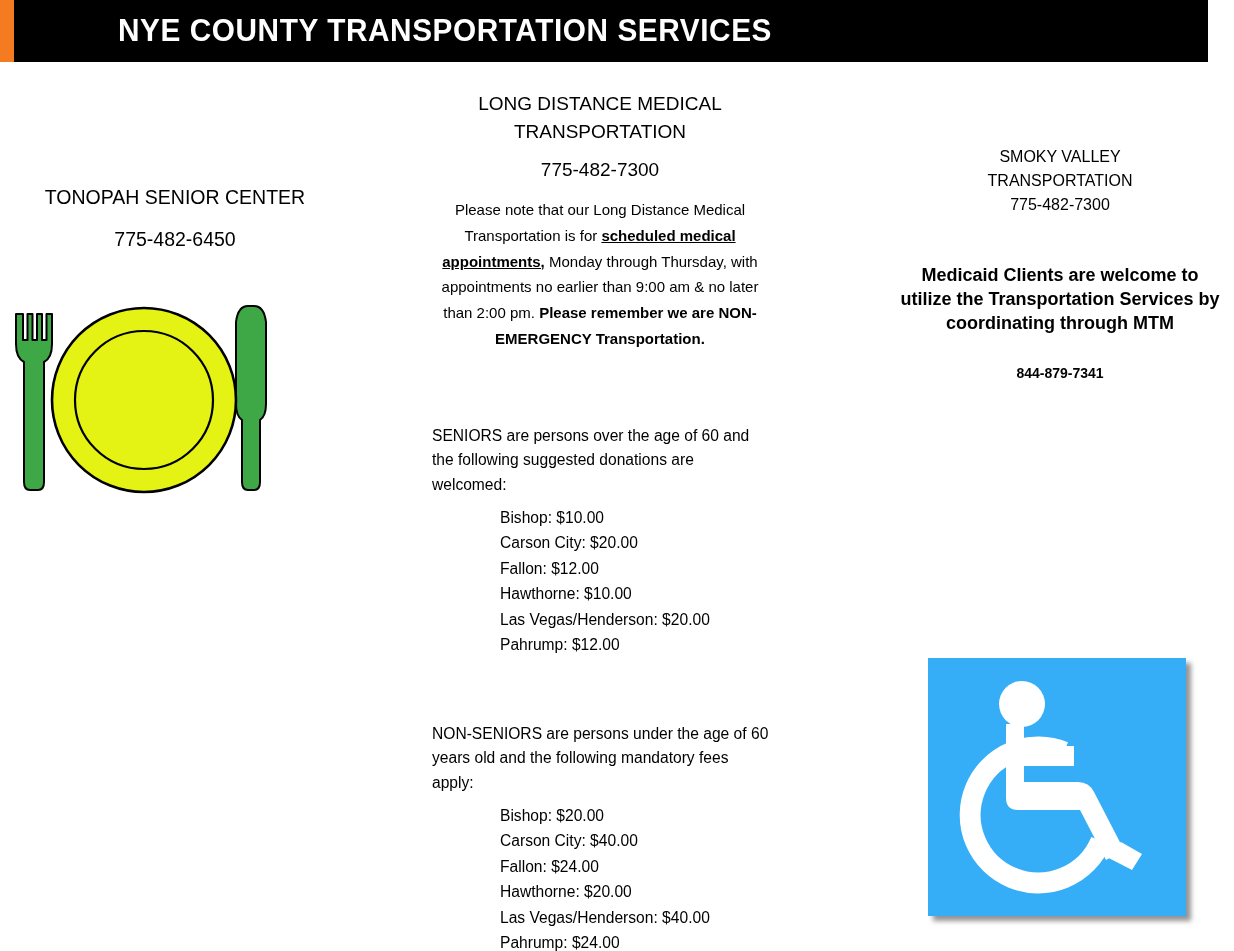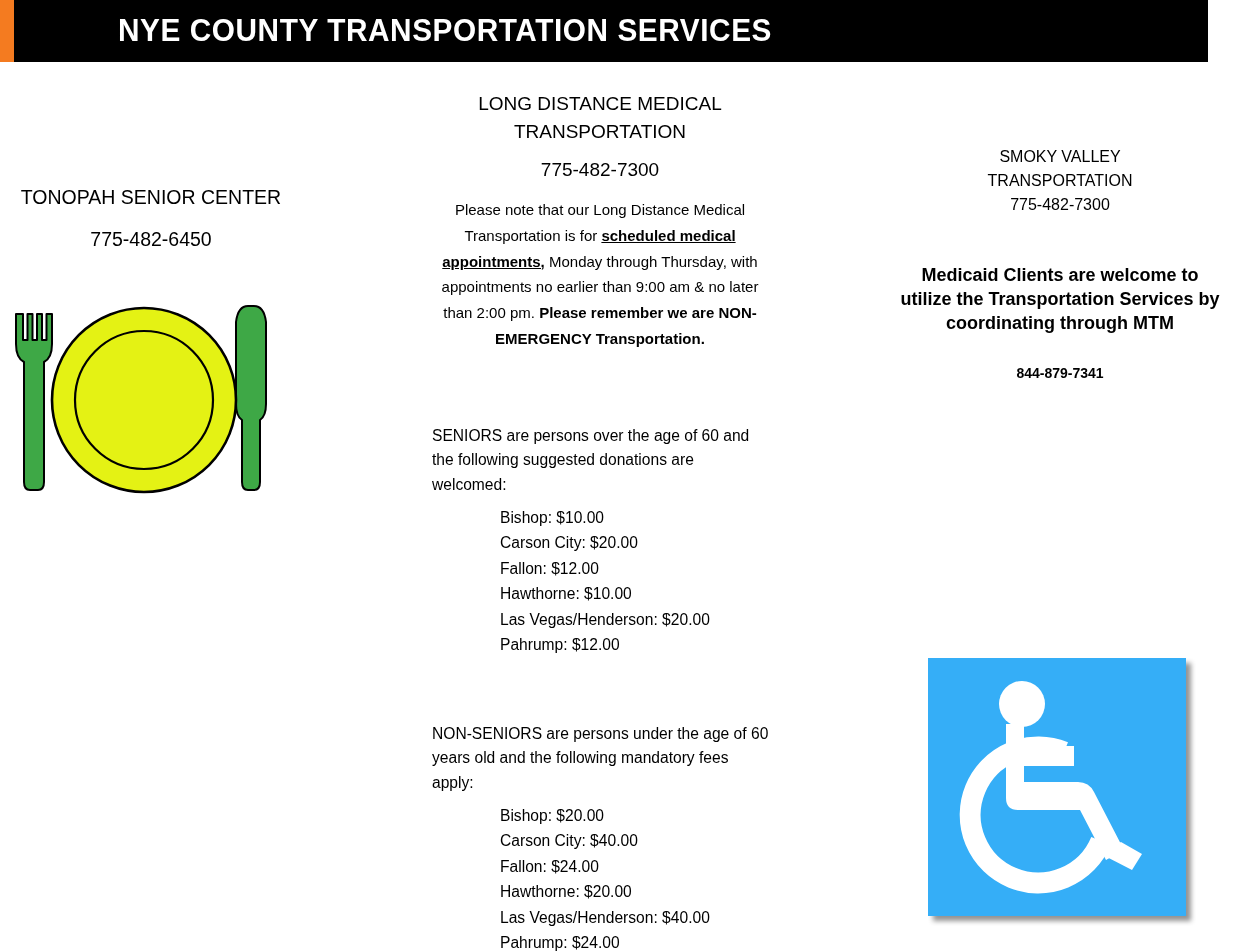--- a/index.html
+++ b/index.html
@@ -57,23 +57,24 @@
     transform-origin: left center;
   }
 
   
   .col { position: absolute; }
   .b { font-weight: bold; }
   .u { text-decoration: underline; }
 
   
   .left-col {
-    left: 8px;
+    left: 0px;
     top: 182px;
     width: 286px;
+    padding-left: 32px;
   }
   .left-title {
     font-size: 19.5px;
     line-height: 30px;
     text-align: center;
   }
   .left-phone {
     font-size: 19.5px;
     line-height: 30px;
     text-align: center;

